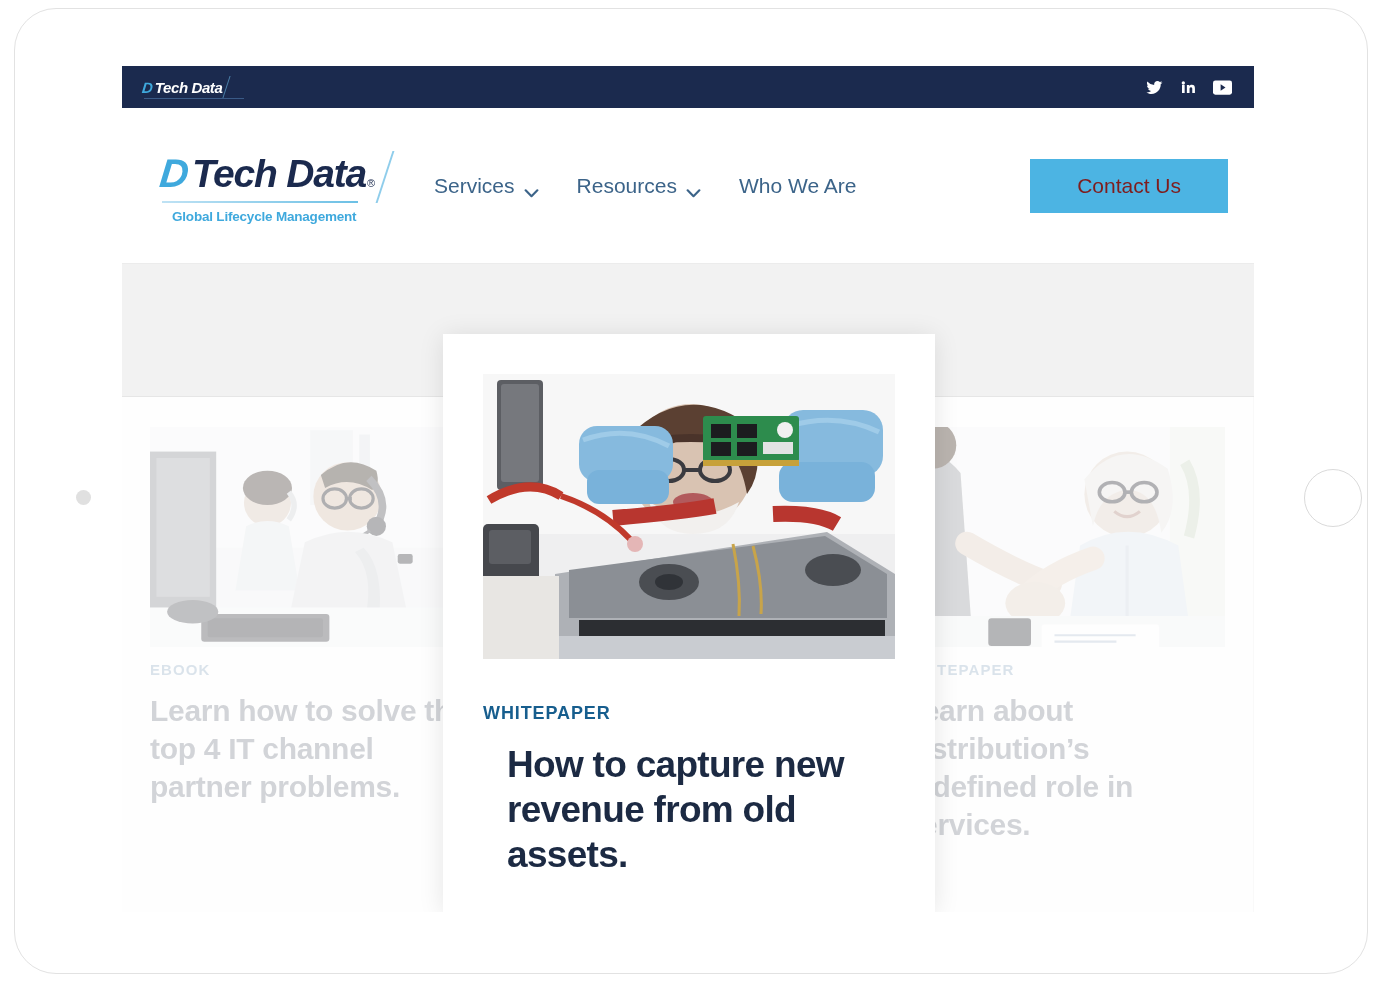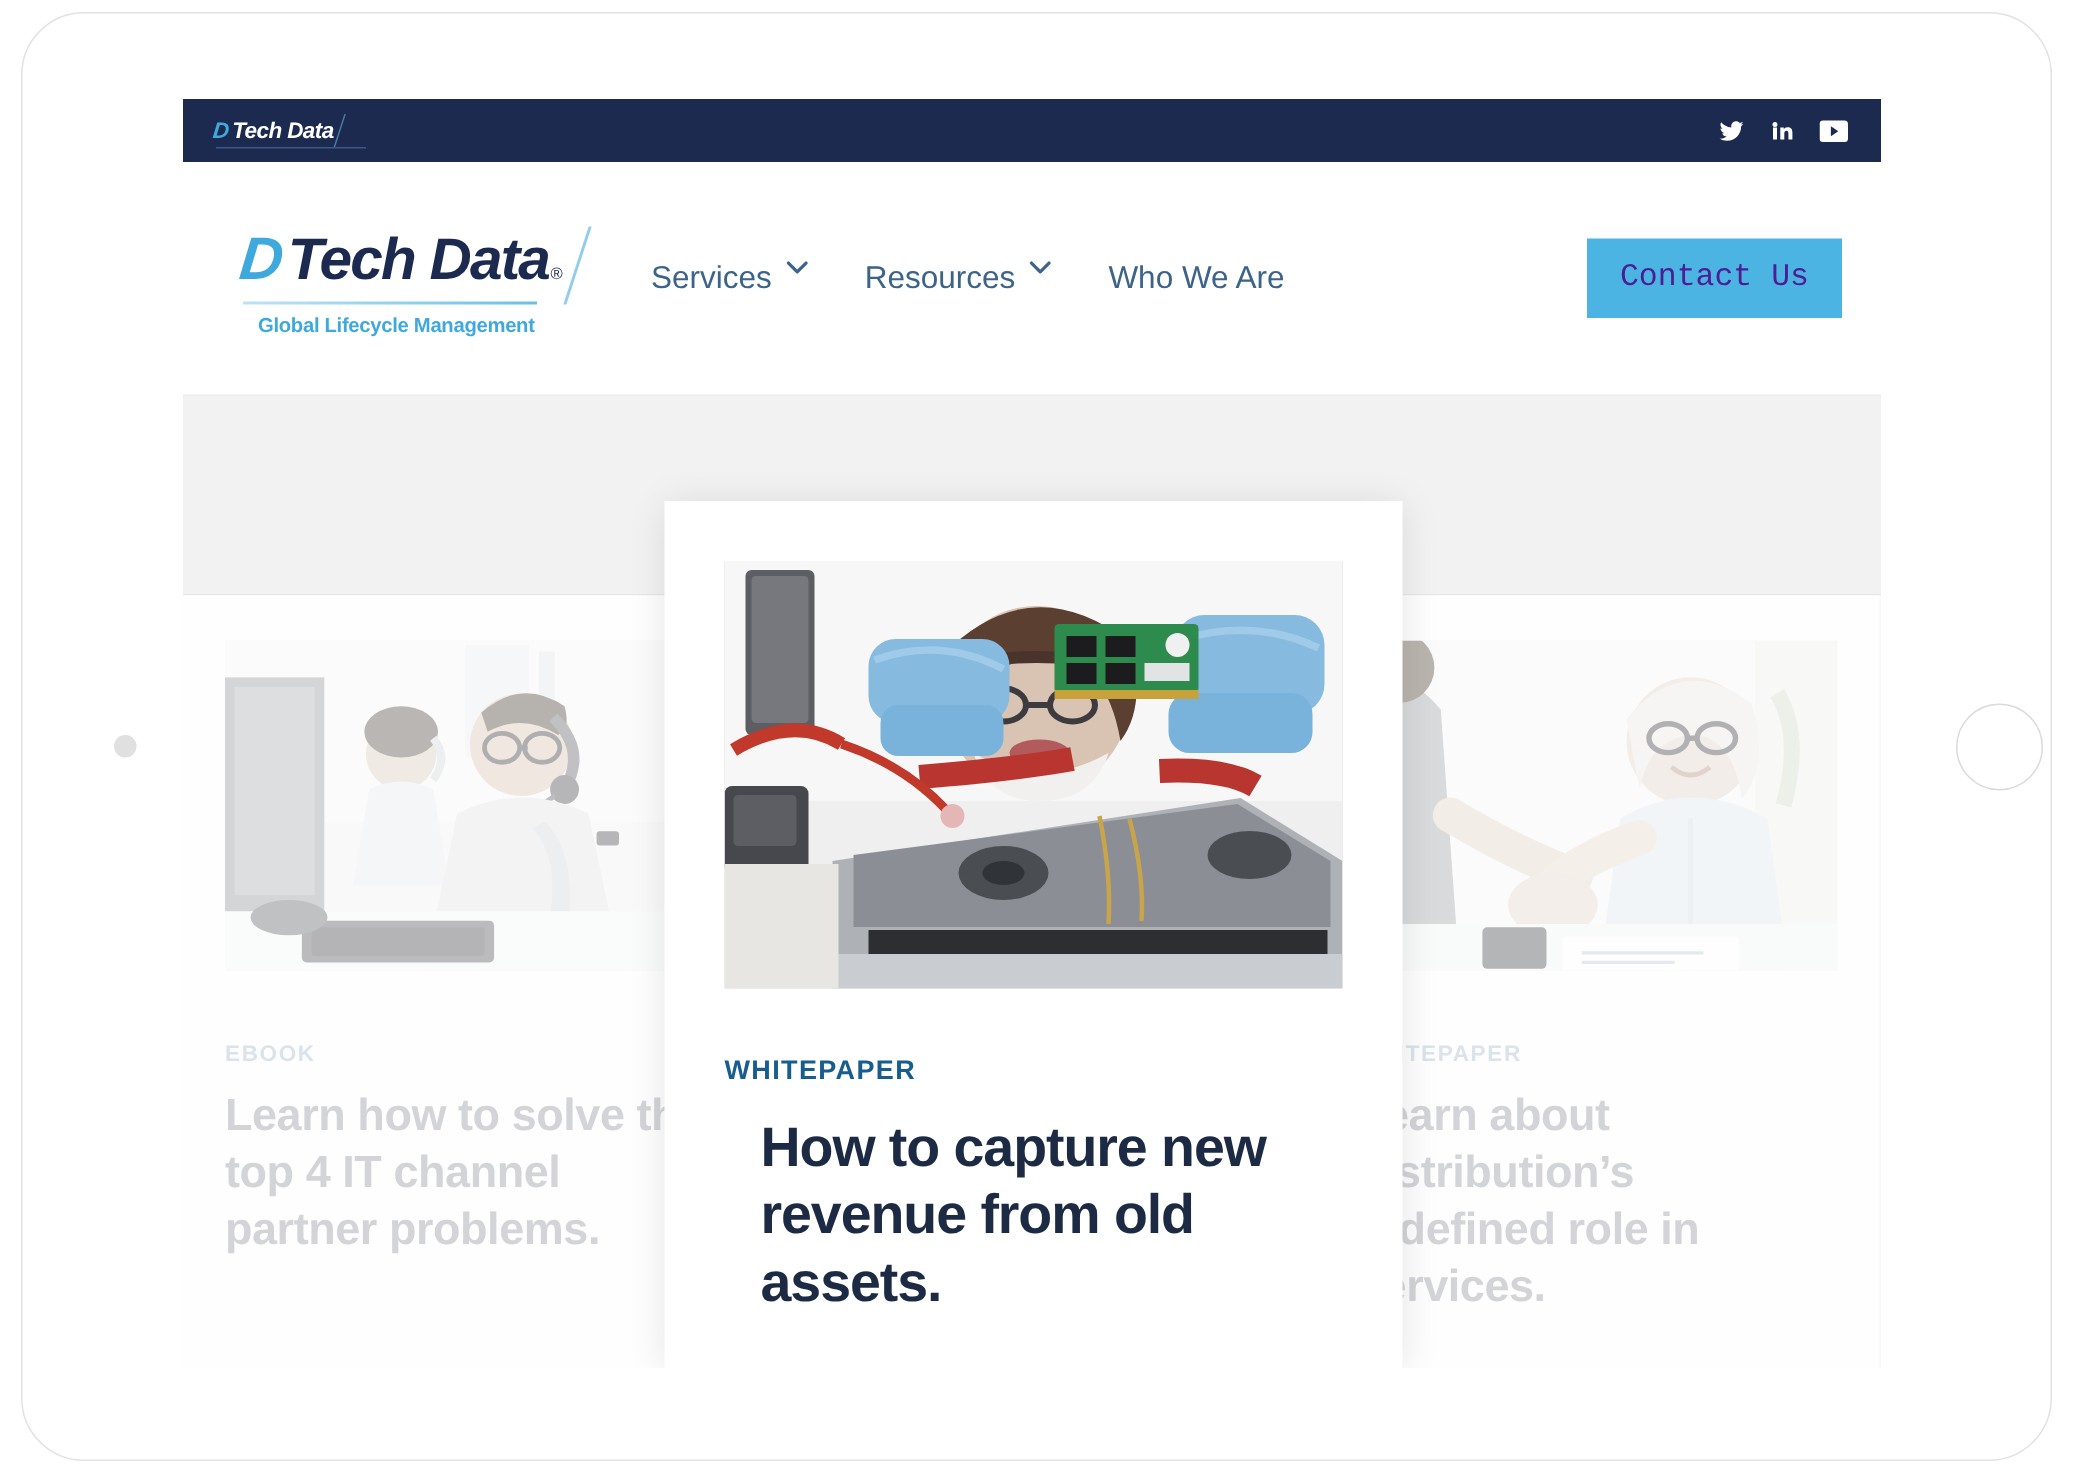--- a/index.html
+++ b/index.html
@@ -195,41 +195,41 @@
   }
   #main-nav {
     display: flex;
     align-items: center;
     gap: 38px;
     margin-left: 62px;
     flex: 1 1 auto;
   }
   .nav-item {
     display: flex;
-    align-items: flex-start;
+    align-items: flex-end;
     gap: 9px;
     font-size: 21px;
     color: #3c6489;
     cursor: pointer;
     white-space: nowrap;
   }
   .chev {
     width: 15px;
     height: 9px;
     display: block;
   }
   #contact-btn {
     flex: 0 0 auto;
     background: #4cb4e3;
-    color: #4c1d95;
+    color: #7f1d1d;
     font-size: 21px;
-    padding: 15px 22px;
+    padding: 15px 47px;
     border: none;
     cursor: pointer;
-    font-family: Liberation Mono, monospace;
+    font-family: Liberation Sans, sans-serif;
     white-space: nowrap;
   }
 
   
   #hero-band {
     height: 132px;
     background: #f2f2f2;
     border-bottom: 1px solid #e6e6e6;
   }
 
@@ -251,21 +251,21 @@
   .res-card:last-child { border-right: none; }
   .card-photo {
     width: 100%;
     height: 220px;
     overflow: hidden;
     position: relative;
     background: #e9eaec;
   }
   .card-photo svg { display: block; width: 100%; height: 100%; }
   .card-kicker {
-    margin-top: 47px;
+    margin-top: 14px;
     font-size: 15px;
     font-weight: bold;
     letter-spacing: 1.1px;
     color: #9fb6cb;
   }
   .card-title {
     margin-top: 14px;
     font-size: 30px;
     font-weight: bold;
     line-height: 1.27;

